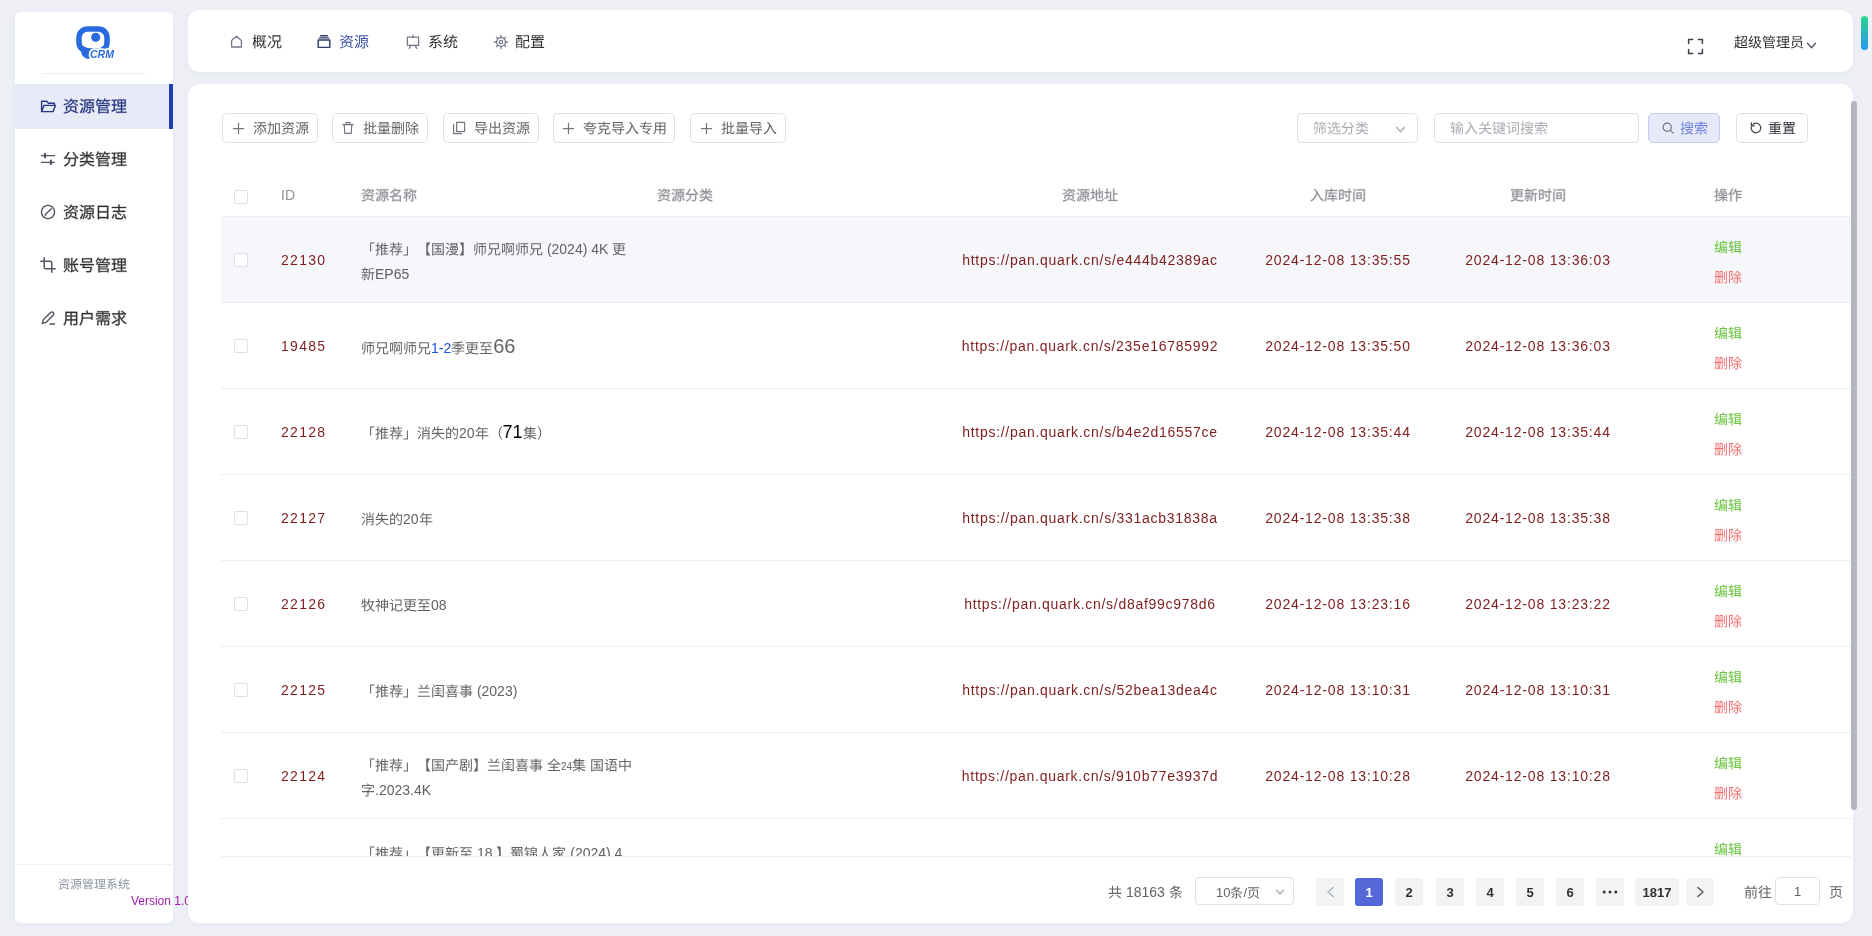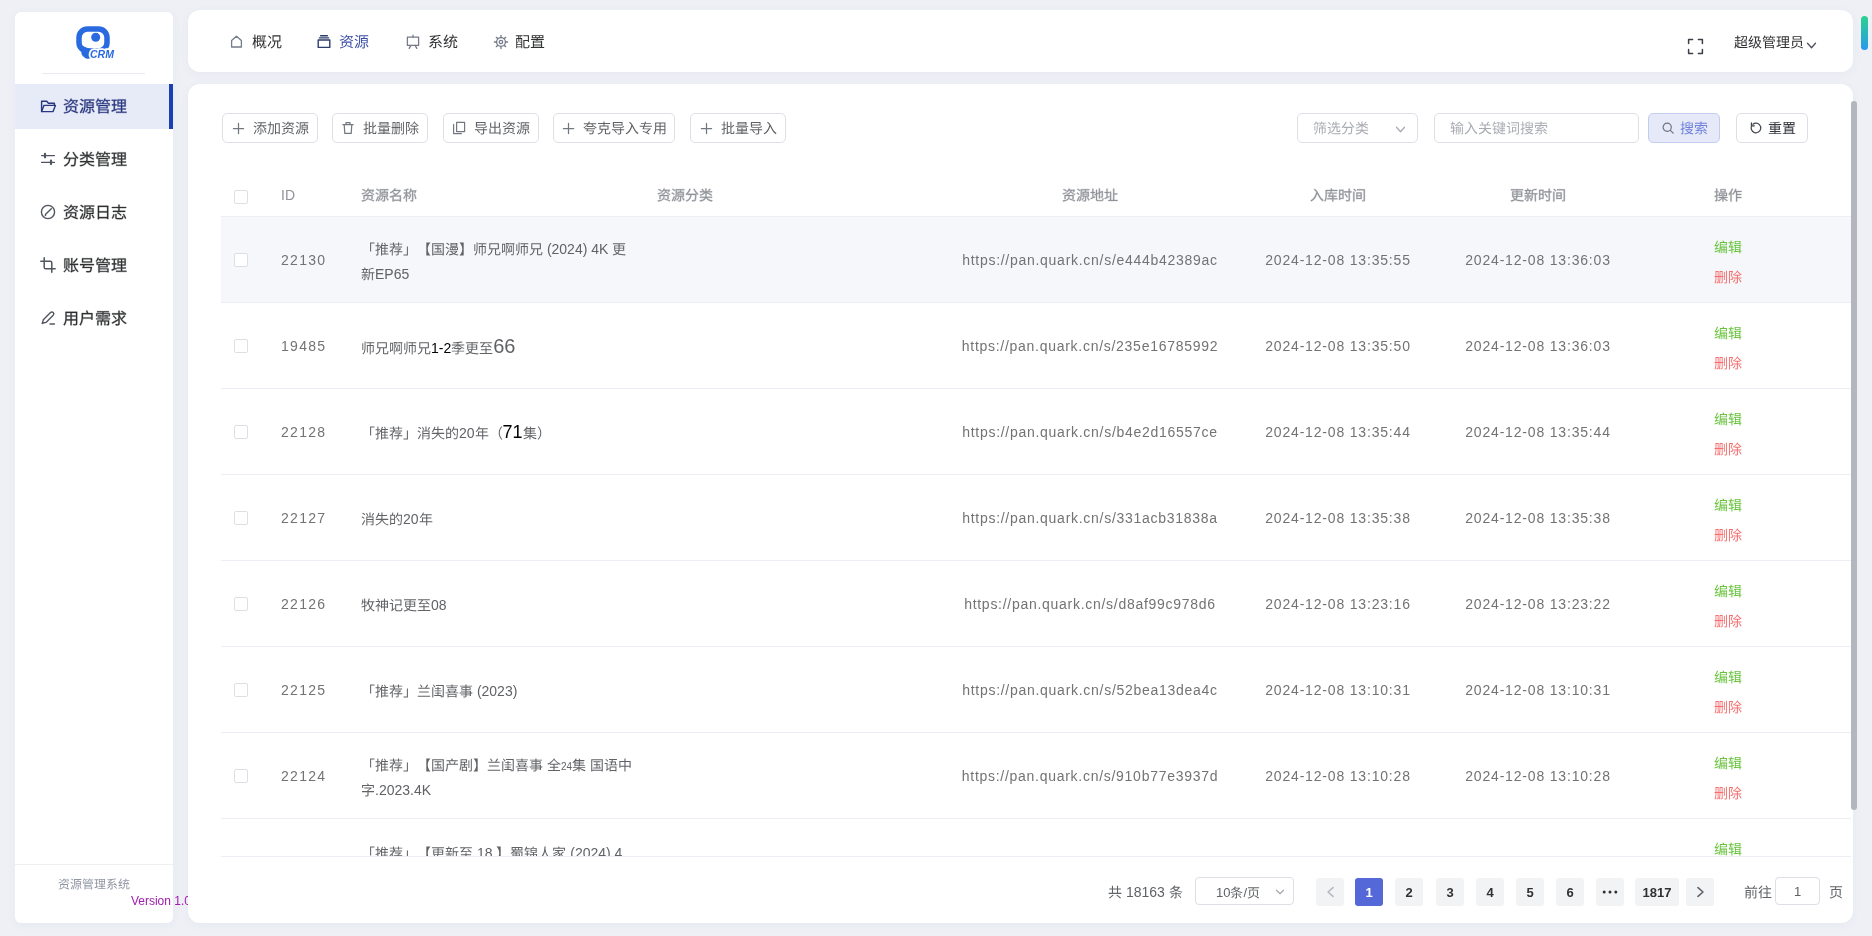--- a/index.html
+++ b/index.html
@@ -4,21 +4,21 @@
 html,body{width:1872px;height:936px;overflow:hidden}
 body{font-family:"Liberation Sans",sans-serif;background:#eef0f6;position:relative}
 .card{position:absolute;background:#fff;box-shadow:0 2px 10px rgba(90,100,140,.05)}
 .abs{position:absolute}
 svg.zh{display:inline-block;vertical-align:-0.12em}
 .btn{position:absolute;top:29px;height:30px;border:1px solid #dcdfe6;border-radius:5px;background:#fff;
  display:flex;align-items:center;justify-content:center;gap:8px}
 .cb{position:absolute;width:14px;height:14px;border:1px solid #dcdfe6;border-radius:2px;background:#fff}
 .pg{position:absolute;top:794px;height:28px;min-width:28px;border-radius:3px;background:#f2f3f5;
  color:#303133;font-size:13px;font-weight:bold;display:flex;align-items:center;justify-content:center}
-.lat{position:absolute;font-size:14px;color:#737373;line-height:14px;margin-top:-1px;white-space:nowrap}
+.lat{position:absolute;font-size:14px;color:#7f1d1d;line-height:14px;margin-top:-1px;white-space:nowrap}
 .ctr{transform:translateX(-50%)}
 .ico{position:absolute;display:flex}
 </style></head><body>
 <svg width="0" height="0" style="position:absolute">
     <defs>
       <path id="u300c" d="M650 846V199H724V777H966V846Z"></path>
       <path id="u300d" d="M350 -86V561H276V-17H34V-86Z"></path>
       <path id="u3010" d="M966 841V846H666V-86H966V-81C857 11 768 177 768 380C768 583 857 749 966 841Z"></path>
       <path id="u3011" d="M334 -86V846H34V841C143 749 232 583 232 380C232 177 143 11 34 -81V-86Z"></path>
       <path id="u4e13" d="M425 842 393 728H137V657H372L335 538H56V465H311C288 397 266 334 246 283H712C655 225 582 153 515 91C442 118 366 143 300 161L257 106C411 60 609 -21 708 -81L753 -17C711 8 654 35 590 61C682 150 784 249 856 324L799 358L786 353H350L388 465H929V538H412L450 657H857V728H471L502 832Z"></path>
@@ -509,21 +509,21 @@
         <div class="cb" style="left:13px;top:36px"></div>
         <div class="lat" style="left:60px;top:37px;letter-spacing:1.3px">19485</div>
         <div class="abs" style="left:140px;top:36px;line-height:15px;white-space:nowrap"><svg class="zh" width="70.0" height="14" viewBox="0 -880 5000 1000">
             <g transform="scale(1,-1)" fill="#606266">
               <use href="#u5e08" x="0"></use>
               <use href="#u5144" x="1000"></use>
               <use href="#u554a" x="2000"></use>
               <use href="#u5e08" x="3000"></use>
               <use href="#u5144" x="4000"></use>
             </g>
-          </svg><span style="font-size:14px;color:#000000">1-2</span><svg class="zh" width="42.0" height="14" viewBox="0 -880 3000 1000">
+          </svg><span style="font-size:14px;color:#1d4ed8">1-2</span><svg class="zh" width="42.0" height="14" viewBox="0 -880 3000 1000">
             <g transform="scale(1,-1)" fill="#606266">
               <use href="#u5b63" x="0"></use>
               <use href="#u66f4" x="1000"></use>
               <use href="#u81f3" x="2000"></use>
             </g>
           </svg><span style="font-size:20px;color:#606266">66</span></div>
         <div class="lat ctr" style="left:869px;top:37px;letter-spacing:0.72px">https://pan.quark.cn/s/235e16785992</div>
         <div class="lat ctr" style="left:1117px;top:37px;letter-spacing:0.82px">2024-12-08 13:35:50</div>
         <div class="lat ctr" style="left:1317px;top:37px;letter-spacing:0.82px">2024-12-08 13:36:03</div>
         <svg style="position:absolute;top:23px;left:1493px;" width="28.0" height="14" viewBox="0 -880 2000 1000">

